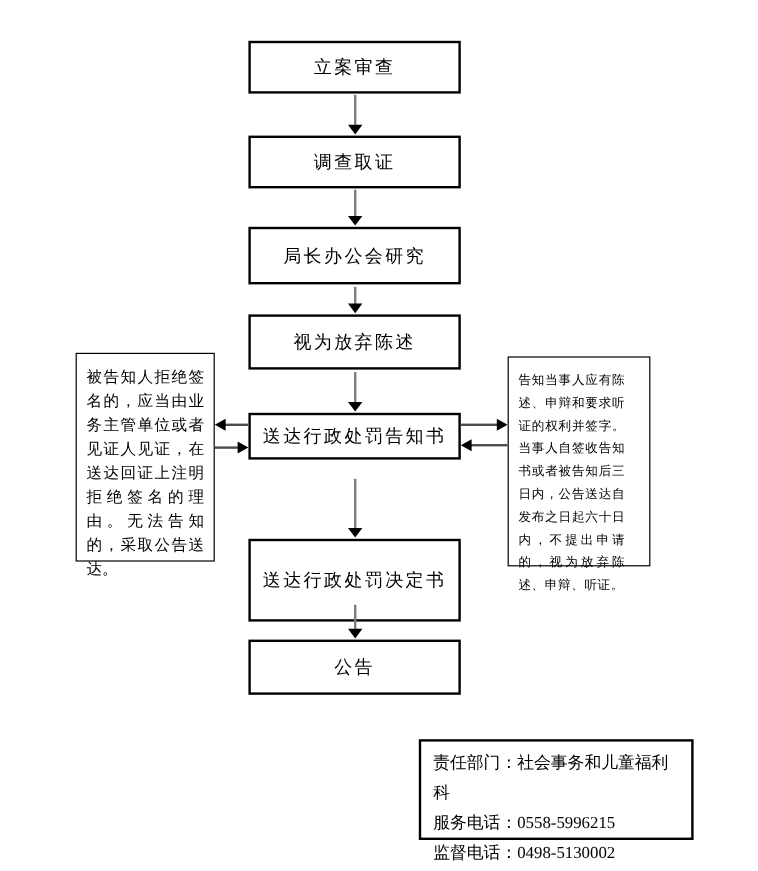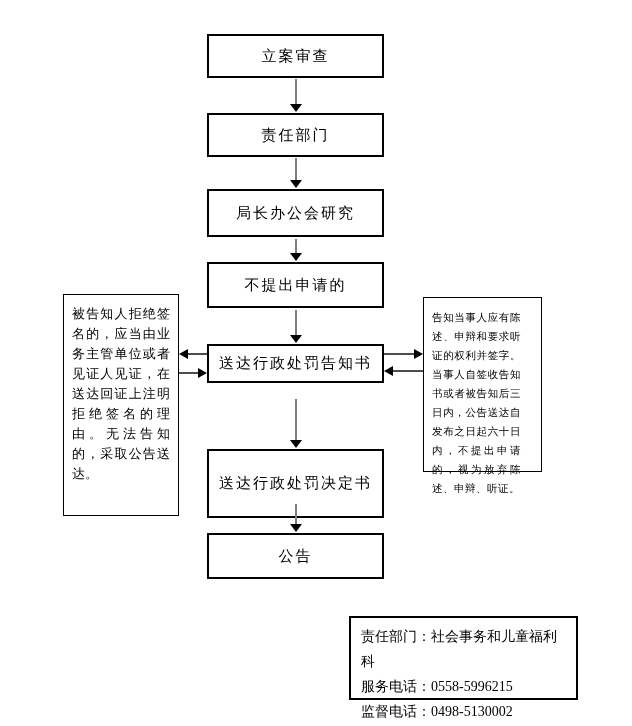--- a/index.html
+++ b/index.html
@@ -86,21 +86,21 @@
   .ha-right-in  { left: 384px; top: 366px; width: 39px; }
 
   
   .note {
     position: absolute;
     border: 1px solid #000000;
     background: #ffffff;
     text-align: justify;
   }
   .note-left {
-    left: 63px; top: 294px; width: 116px; height: 222px;
+    left: 63px; top: 294px; width: 116px; height: 174px;
     padding: 9px 8px 3px 8px;
     font-size: 13px; line-height: 20px;
   }
   .note-right {
     left: 423px; top: 297px; width: 119px; height: 175px;
     padding: 10px 20px 4px 8px;
     font-size: 10.5px; line-height: 19px;
     letter-spacing: 0.5px;
   }
 
@@ -117,27 +117,27 @@
 </style>
 </head>
 <body>
 
 <div class="canvas">
 
   <div class="step step1">
     <span>立案审查</span>
   </div>
   <div class="step step2">
-    <span>责任部门</span>
+    <span>调查取证</span>
   </div>
   <div class="step step3">
     <span>局长办公会研究</span>
   </div>
   <div class="step step4">
-    <span>不提出申请的</span>
+    <span>视为放弃陈述</span>
   </div>
   <div class="step step5">
     <span>送达行政处罚告知书</span>
   </div>
   <div class="step step6">
     <span>送达行政处罚决定书</span>
   </div>
   <div class="step step7">
     <span>公告</span>
   </div>

